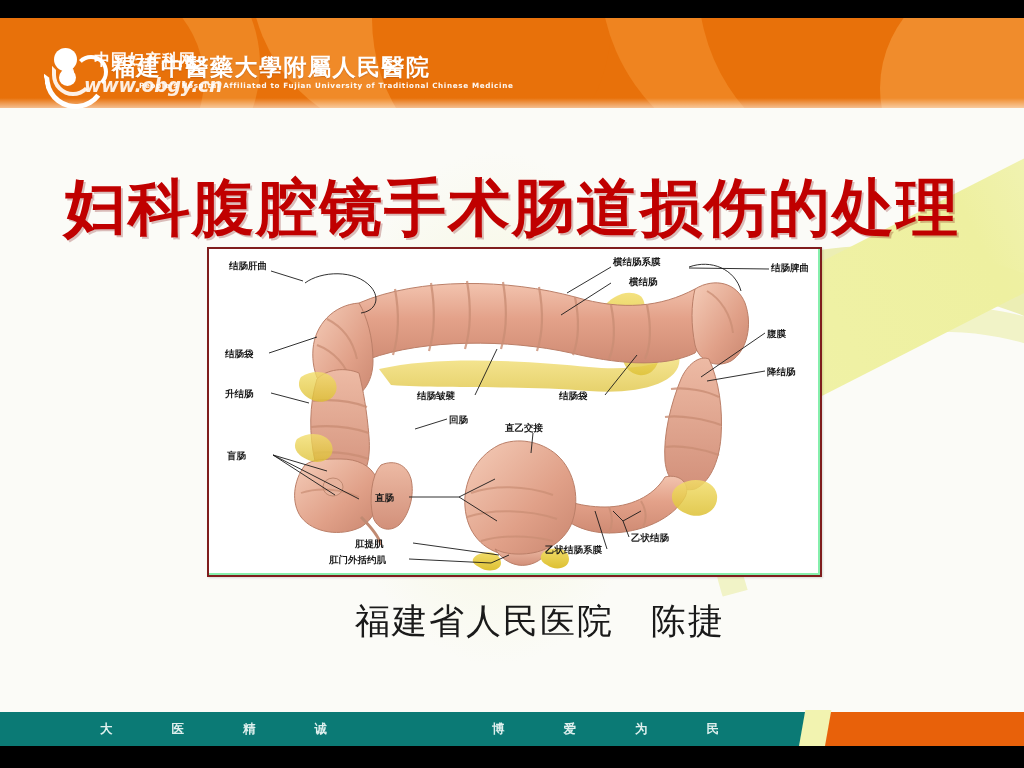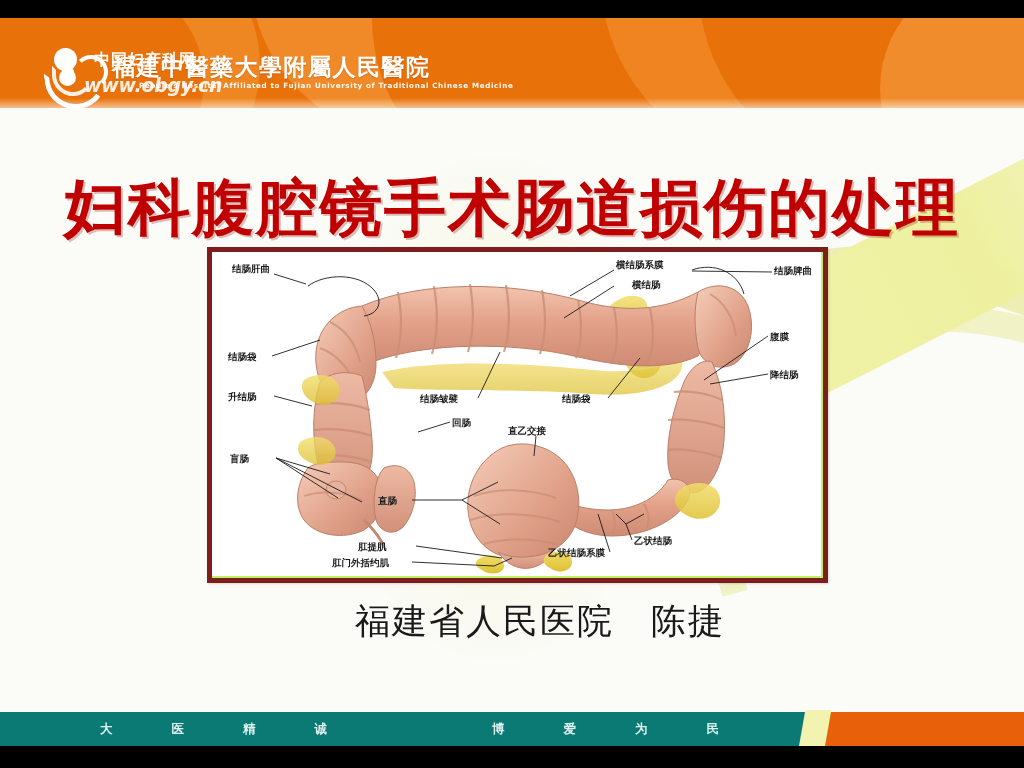--- a/index.html
+++ b/index.html
@@ -289,22 +289,22 @@
     white-space: nowrap;
     z-index: 8;
     text-shadow: 2px 2px 0 rgba(120,0,0,0.25);
   }
 
   
   .figure-box {
     position: absolute;
     left: 207px; top: 229px;
     width: 611px; height: 326px;
-    background: #bef264;
-    border: 5px solid #7f1d1d;
+    background: #86efac;
+    border: 2px solid #7f1d1d;
     box-shadow: 1px 1px 2px rgba(0,0,0,0.14);
     overflow: hidden;
     z-index: 8;
   }
   .figure-box svg {
     display: block;
   }
   .an-label {
     font-family: "DejaVu Sans", "Liberation Sans", sans-serif;
     font-size: 9.5px;

